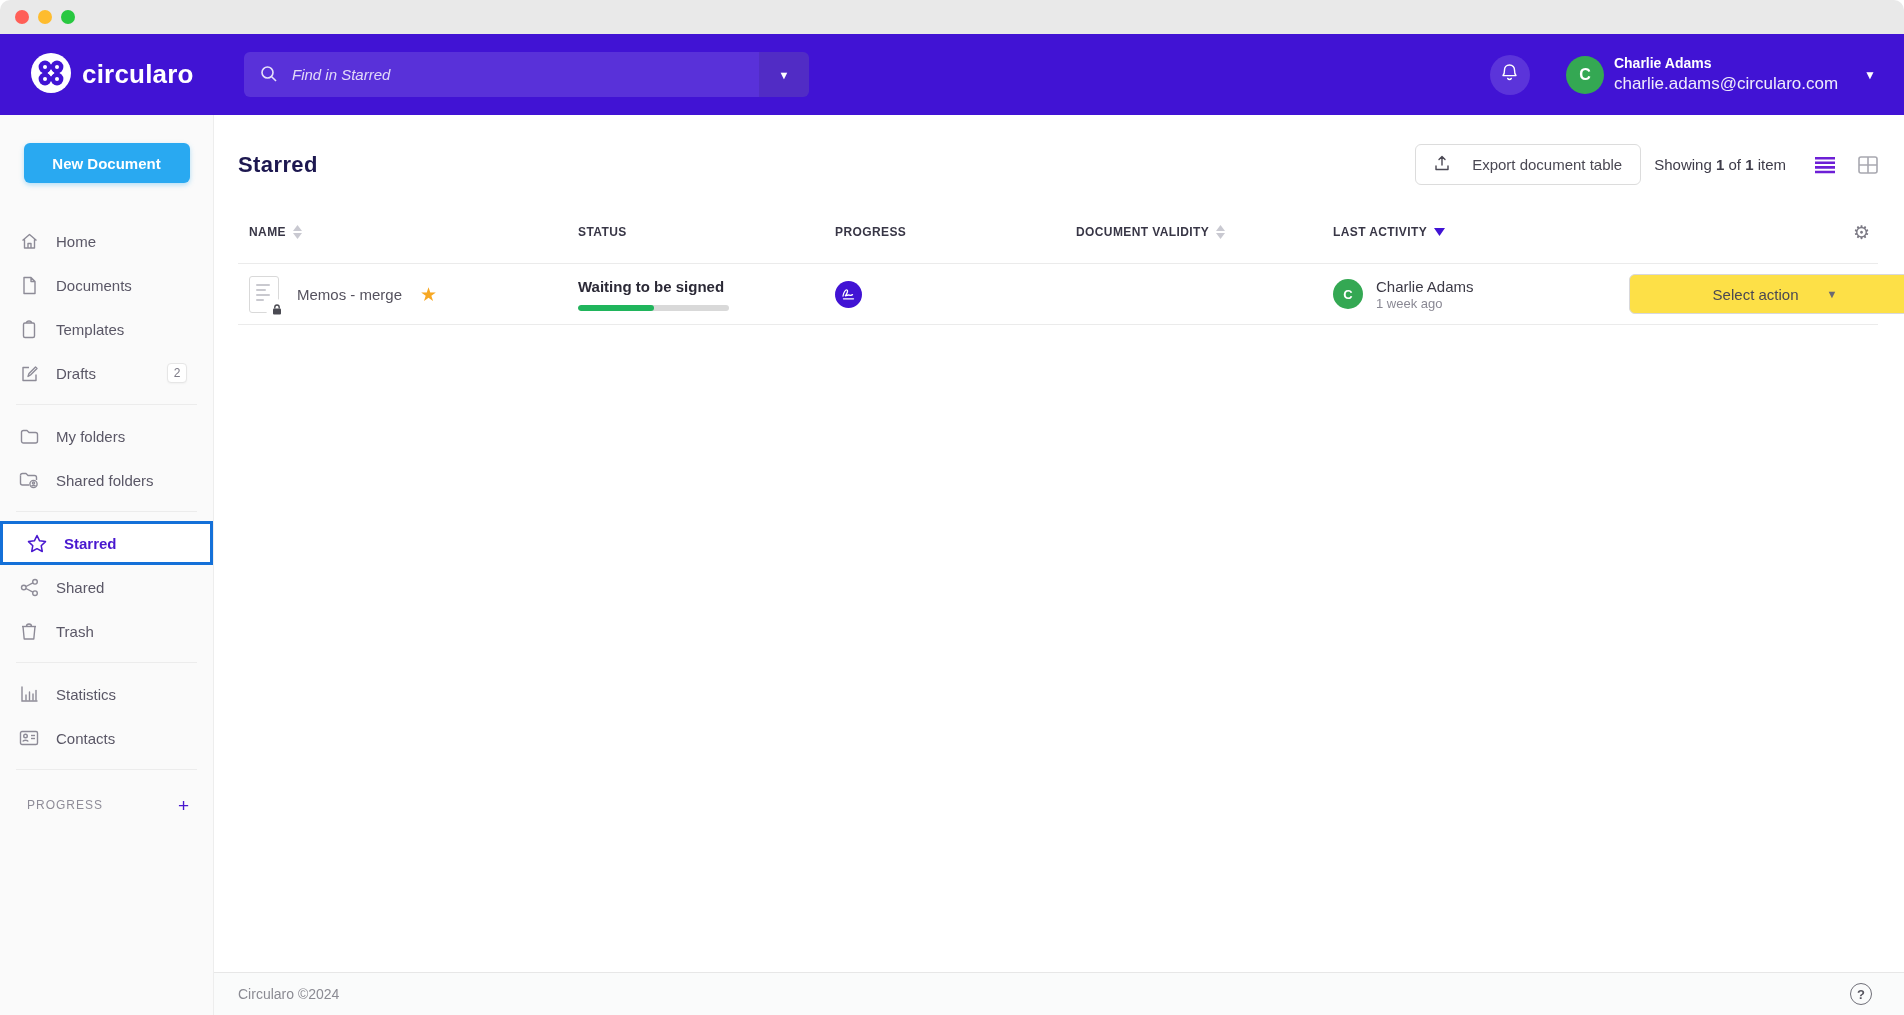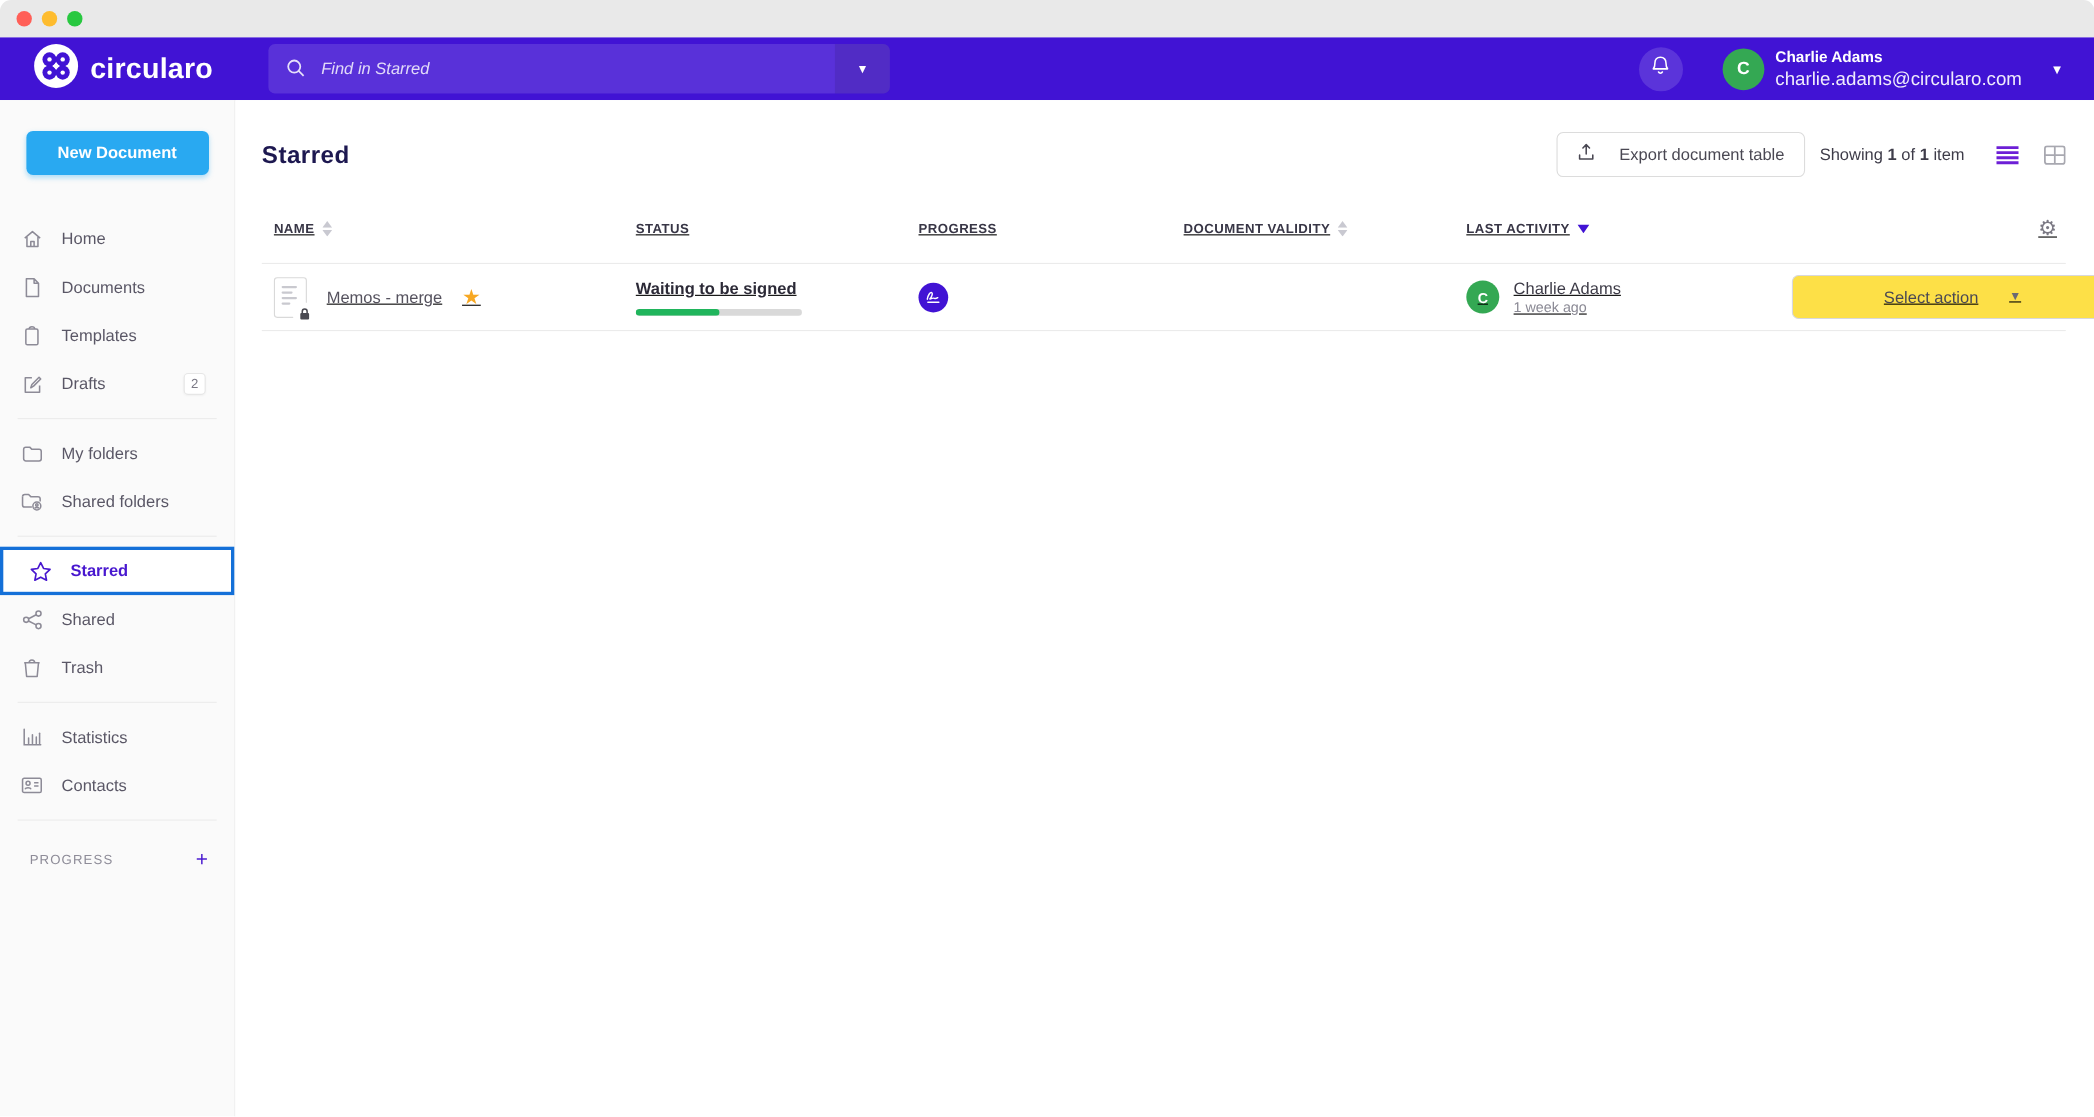--- a/index.html
+++ b/index.html
@@ -5,21 +5,21 @@
   * { margin:0; padding:0; box-sizing:border-box; }
   html,body { width:1904px; height:1015px; background:#fff; font-family:"Liberation Sans", sans-serif; }
   .window { width:1904px; height:1015px; display:flex; flex-direction:column; border-radius:10px 10px 0 0; overflow:hidden; }
 
   
   .titlebar { height:34px; background:#e9e9e9; display:flex; align-items:center; padding-left:15px; gap:9px; flex:none; }
   .tl-dot { width:14px; height:14px; border-radius:50%; }
   .tl-red { background:#ff5f57; } .tl-yellow { background:#febc2e; } .tl-green { background:#28c840; }
 
   
-  .appbar { height:57px; background:#4113d4; display:flex; align-items:center; flex:none; }
+  .appbar { height:81px; background:#4113d4; display:flex; align-items:center; flex:none; }
   .brand { width:214px; display:flex; align-items:center; gap:10px; padding-left:30px; flex:none; }
   .brand-name { color:#fff; font-size:26px; font-weight:bold; letter-spacing:0.2px; }
   .searchbar { position:relative; width:565px; height:45px; margin-left:30px; background:rgba(255,255,255,0.13); border-radius:6px; display:flex; align-items:center; }
   .searchbar input { background:transparent; border:none; outline:none; color:#fff; font-size:15px; width:440px; margin-left:48px; font-family:"Liberation Sans",sans-serif;font-style:italic; }
   .searchbar input::placeholder { color:rgba(255,255,255,0.82); }
   .search-glass { position:absolute; left:16px; top:13px; }
   .search-drop { position:absolute; right:0; top:0; width:50px; height:45px; background:rgba(0,0,0,0.09); border-radius:0 6px 6px 0; display:flex; align-items:center; justify-content:center; color:#fff; font-size:11px; cursor:pointer; }
   .appbar-spacer { flex:1; }
   .bell-wrap { width:40px; height:40px; border-radius:50%; background:rgba(255,255,255,0.14); display:flex; align-items:center; justify-content:center; cursor:pointer; }
   .user-chip { display:flex; align-items:center; margin-left:36px; margin-right:28px; cursor:pointer; }
@@ -50,21 +50,21 @@
   .content-head { display:flex; align-items:center; margin:29px 26px 0 24px; }
   .page-title { font-size:22px; font-weight:800; color:#1d1850; letter-spacing:0.4px; }
   .head-right { margin-left:auto; display:flex; align-items:center; }
   .export-btn { height:41px; background:#fff; border:1px solid #dcdcdc; border-radius:6px; display:flex; align-items:center; gap:22px; padding:0 18px; font-size:15px; color:#4a4853; font-family:"Liberation Sans",sans-serif; cursor:pointer; }
   .showing { margin-left:13px; font-size:15px; color:#3e3c49; }
   .showing b { font-weight:bold; }
   .view-toggles { display:flex; align-items:center; gap:22px; margin-left:28px; }
   .vt { cursor:pointer; display:flex; }
 
   
-  .tgrid { display:grid; grid-template-columns:329px 257px 241px 257px 296px 1fr; align-items:center;text-decoration:underline; }
+  .tgrid { display:grid; grid-template-columns:329px 257px 241px 257px 296px 1fr; align-items:center; }
   .table-head { margin:36px 26px 0 24px; padding-left:11px; position:relative; }
   .th { font-size:12px; font-weight:bold; color:#383646; letter-spacing:0.4px; display:flex; align-items:center; gap:7px; cursor:pointer; }
   .sort-both { display:flex; flex-direction:column; line-height:0; }
   .sort-both svg { display:block; }
   .gear-cell { display:flex; justify-content:flex-end; padding-right:8px; }
   .gear { font-size:19px; color:#7b7984; cursor:pointer; font-family:"DejaVu Sans",sans-serif; }
 
   .doc-row { margin:20px 26px 0 24px; height:62px; background:#fff; border:1px solid #ebebeb; border-left:none; border-right:none; padding-left:11px; }
   .cell-name { display:flex; align-items:center; gap:18px; }
   .doc-thumb { position:relative; width:30px; height:37px; background:#fff; border:1px solid #d9d9d9; border-radius:3px; flex:none; }
@@ -418,15 +418,21 @@
         <div class="cell-action">
           <button class="select-action">
             <span>Select action</span>
             <span class="sa-caret">▼</span>
           </button>
         </div>
       </div>
 
       <div class="content-spacer"></div>
 
+      <div class="footer">
+        <span class="copyright">Circularo ©2024</span>
+        <span class="help-circle">
+          <span>?</span>
+        </span>
+      </div>
     </div>
   </div>
 </div>
 
 </body></html>

